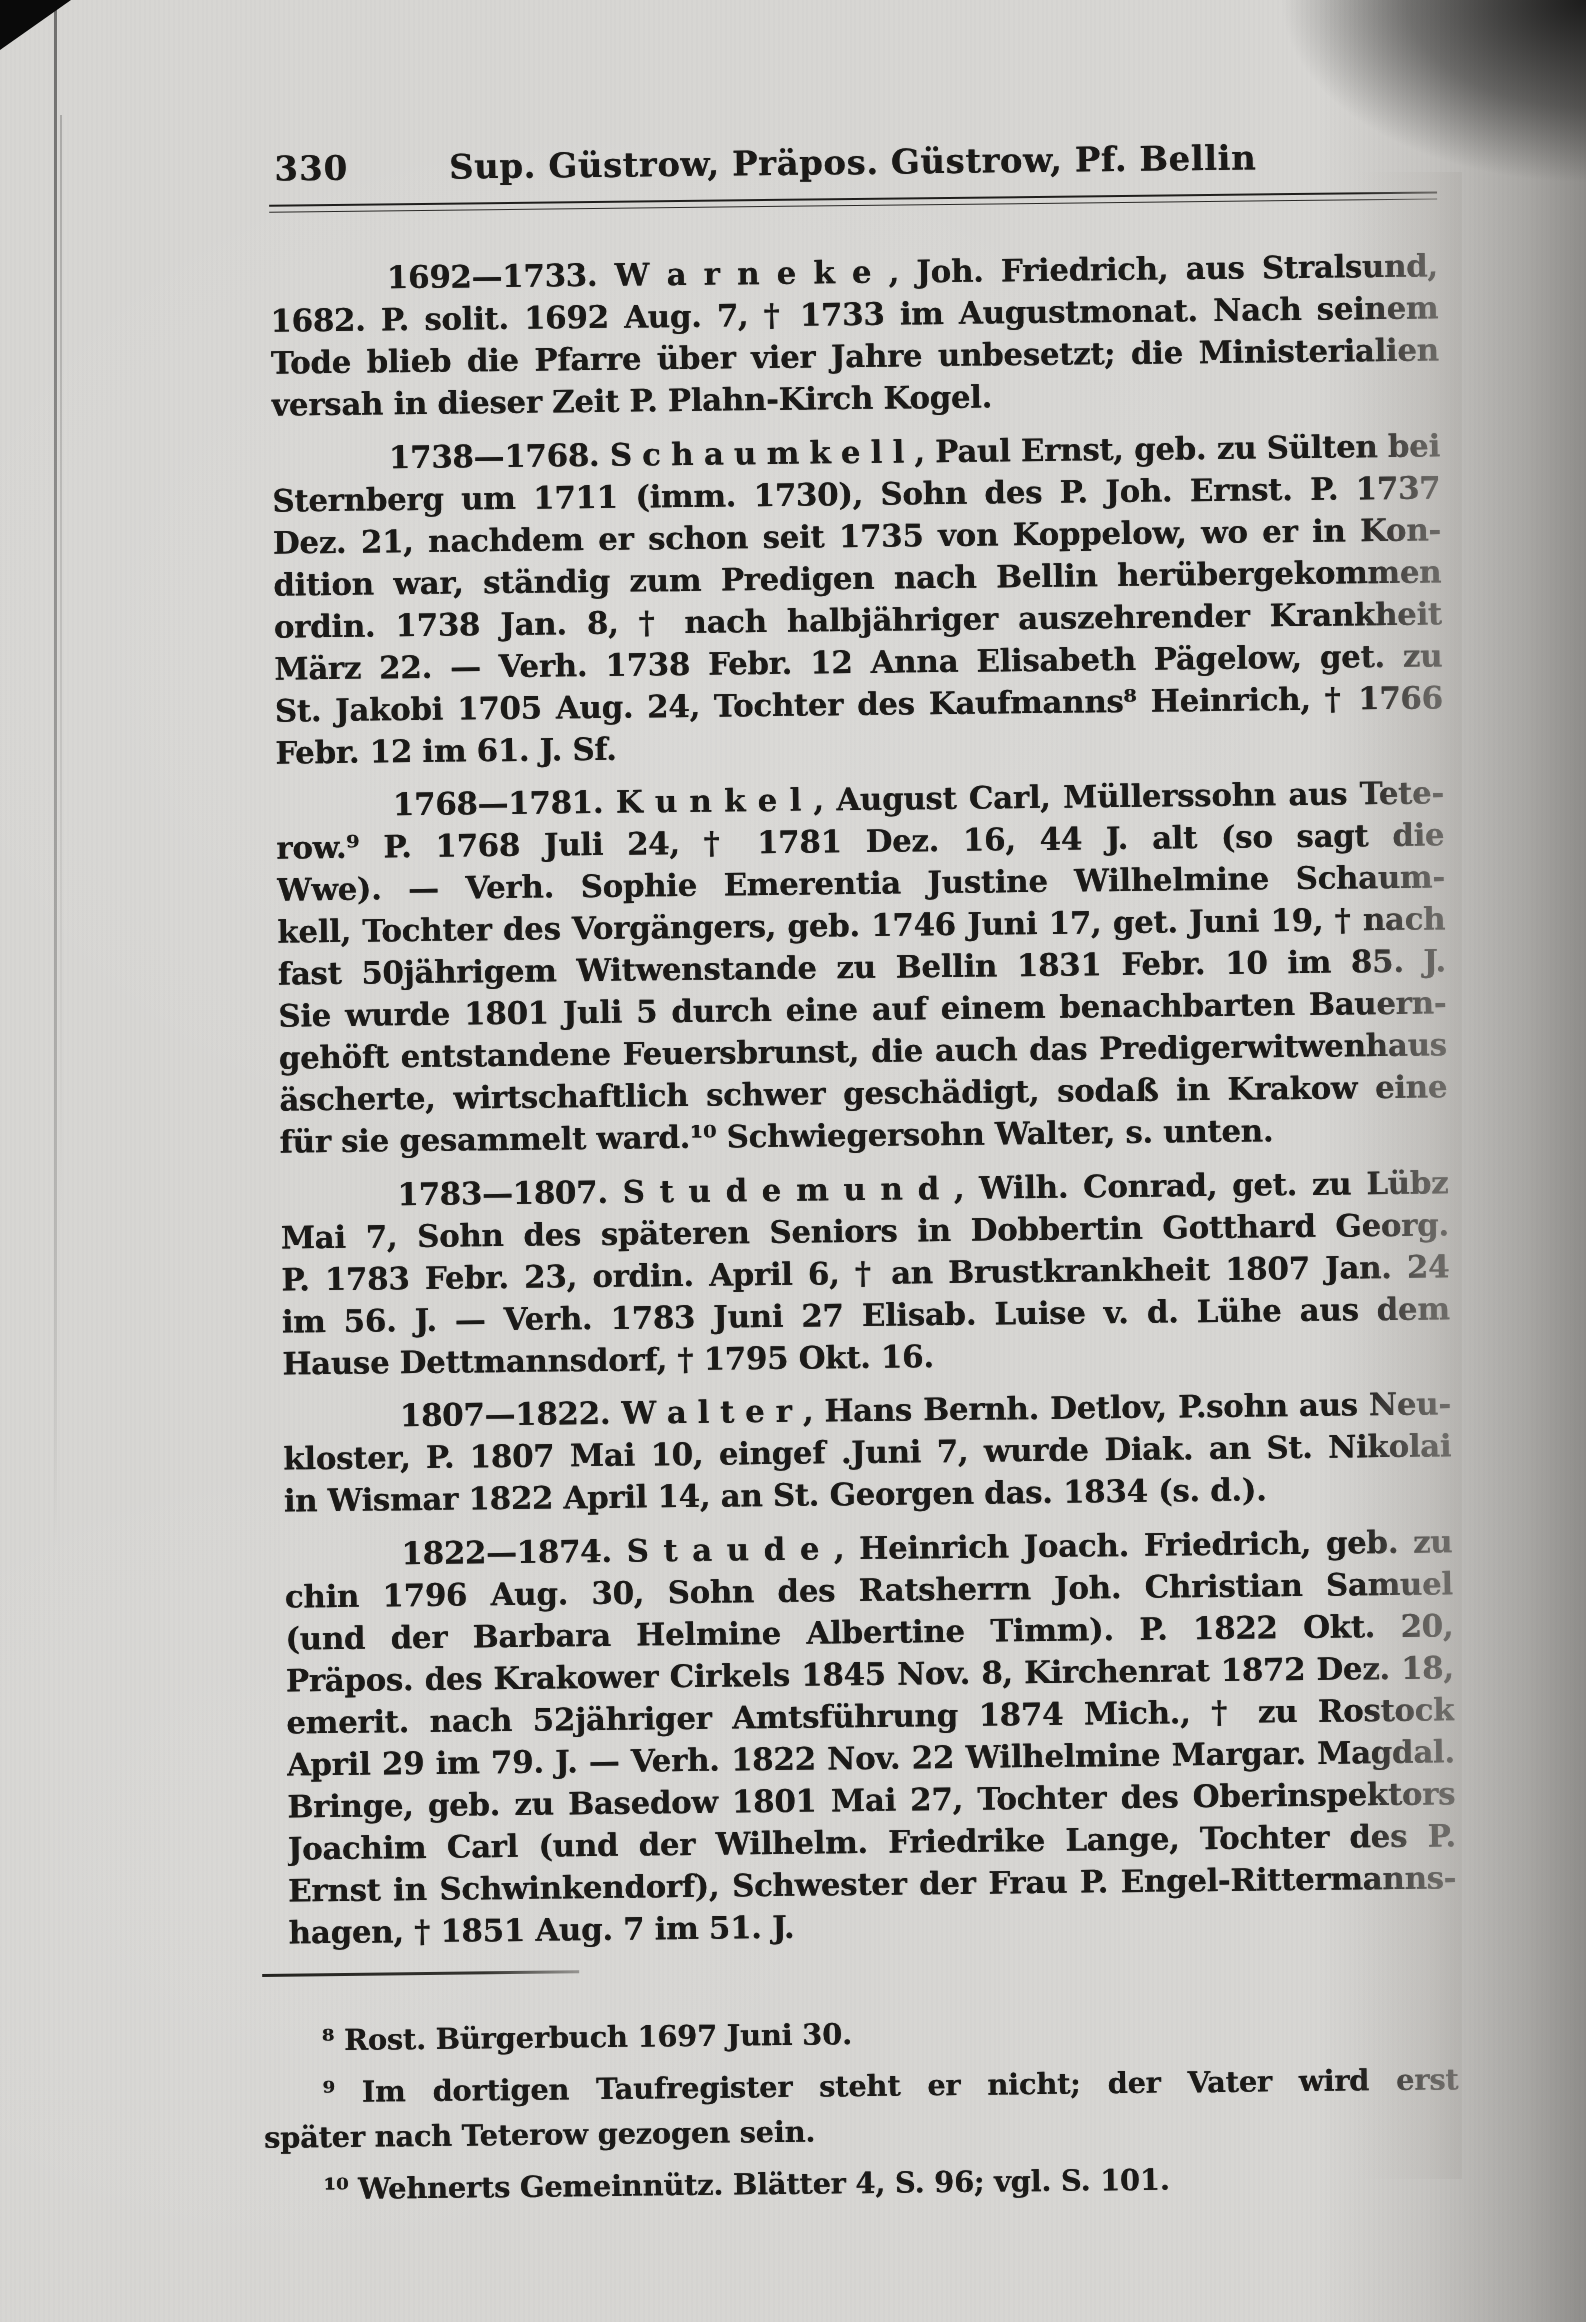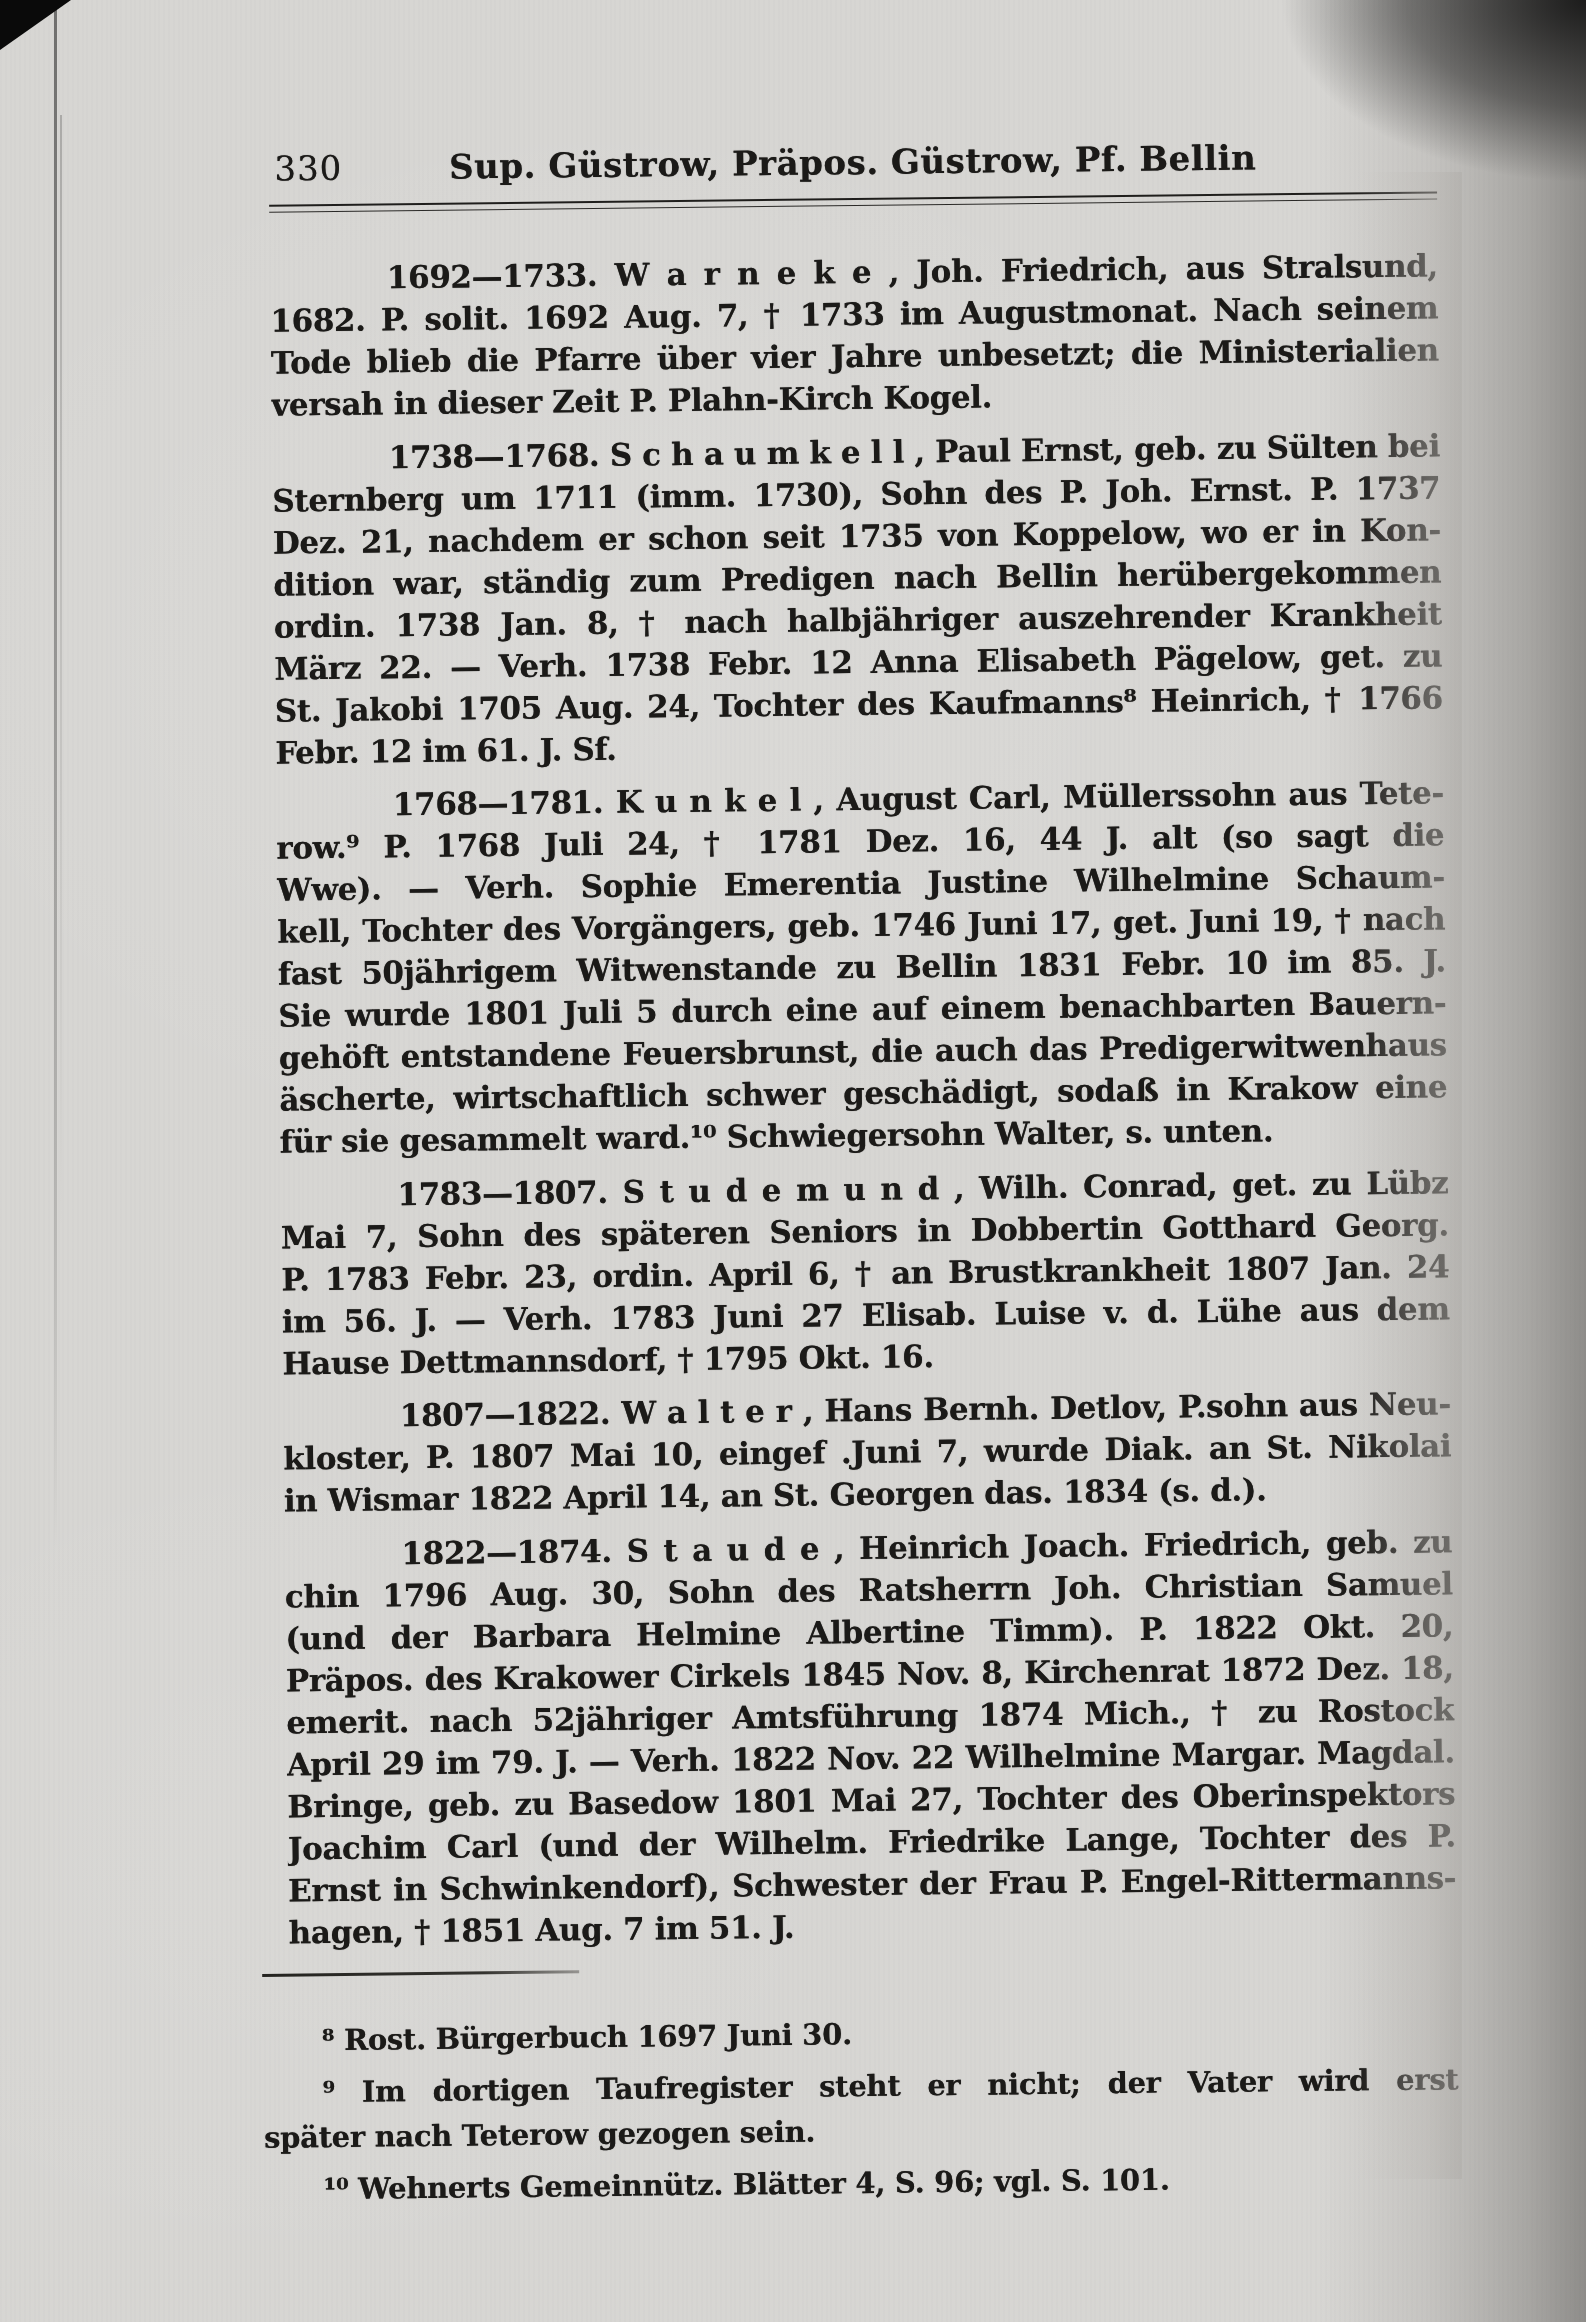--- a/index.html
+++ b/index.html
@@ -19,21 +19,21 @@
 
   .sheet{
     position:absolute;left:280px;top:0;width:1168px;z-index:1;
     color:#1b1a18;
     transform:rotate(-0.65deg);
     transform-origin:584px 1161px;
     text-shadow:0 0 0.7px rgba(25,24,22,0.75);
   }
 
   .header{position:relative;padding-top:142px;height:44px;}
-  .pagenum{position:absolute;left:5.7px;top:142px;font-size:34px;font-weight:normal;letter-spacing:1px;text-align:right;}
+  .pagenum{position:absolute;left:5.7px;top:142px;font-size:34px;font-weight:bold;letter-spacing:1px;text-align:right;}
   .htitle{text-align:center;font-size:34px;font-weight:bold;letter-spacing:0.5px;}
   .hrule{margin-top:12.4px;height:4.8px;width:100%;
     border-top:2.9px solid #1f1e1c;border-bottom:1.9px solid #2a2927;
     margin-bottom:45px;}
 
   .para{margin:0 0 11.5px 0;overflow:hidden;}
   .bl{
     font-size:31px;line-height:42px;font-weight:bold;letter-spacing:-0.4px;
     text-align:justify;text-align-last:justify;white-space:normal;height:42px;overflow:hidden;
   }

